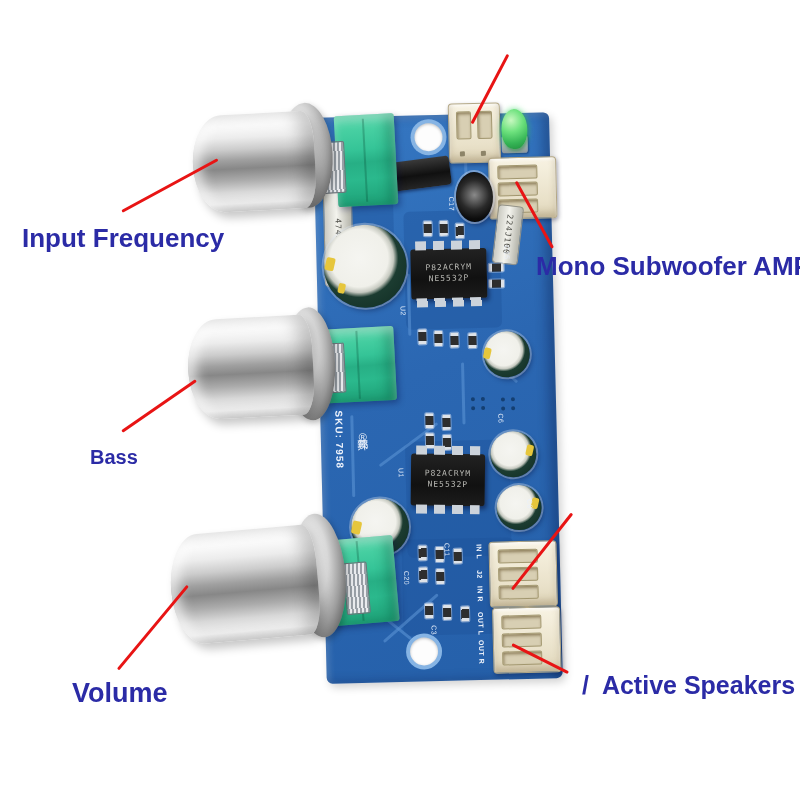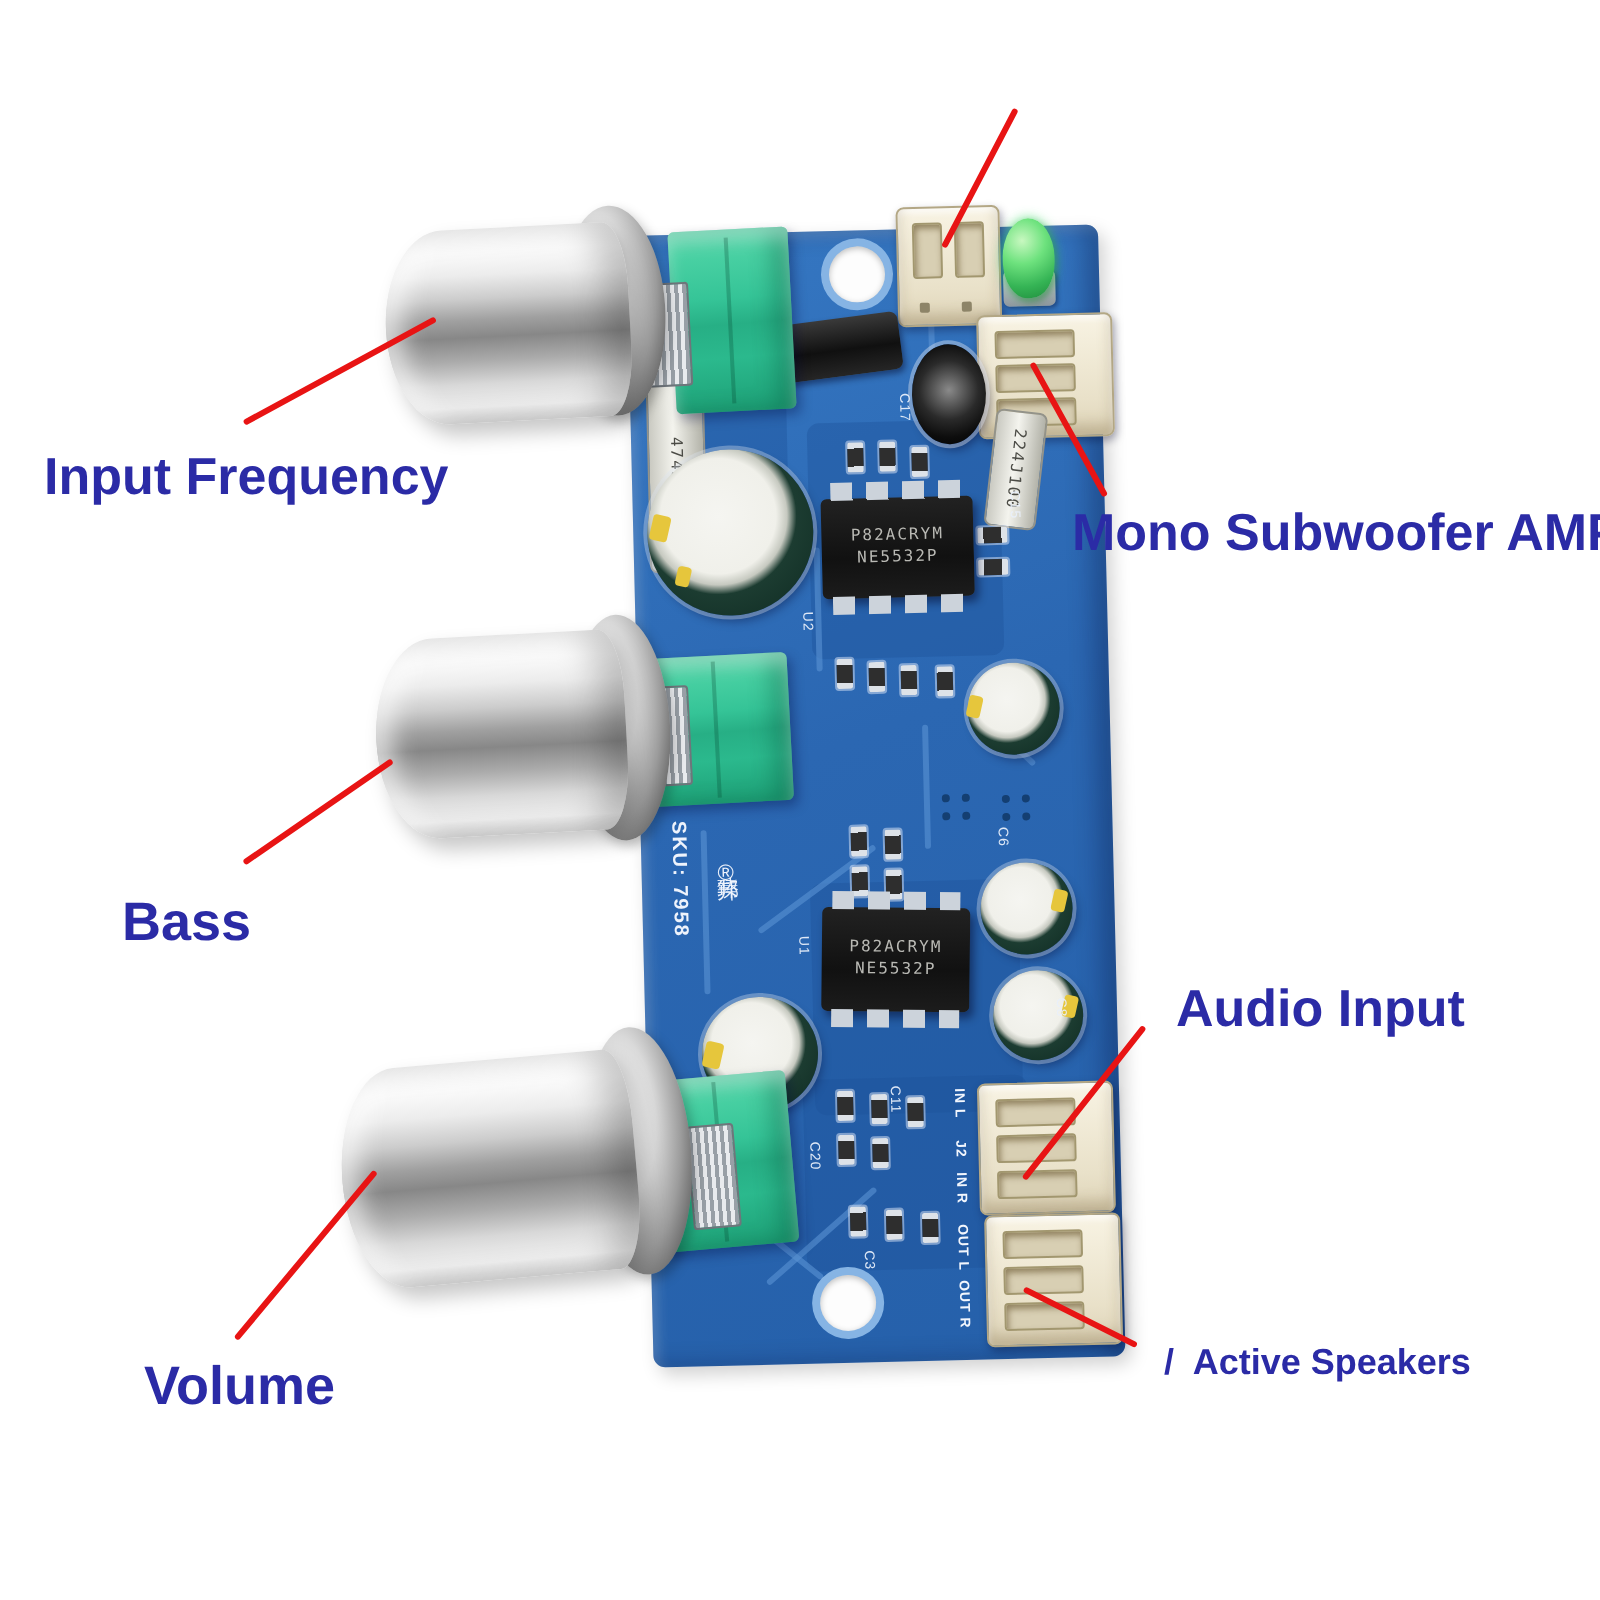--- a/index.html
+++ b/index.html
@@ -270,18 +270,17 @@
   <div class="arrow" style="left:508px;top:53px;width:78px;transform:rotate(117.6deg);"></div>
   <div class="arrow" style="left:122px;top:210px;width:109px;transform:rotate(-28.5deg);"></div>
   <div class="arrow" style="left:516px;top:180px;width:76px;transform:rotate(61.1deg);"></div>
   <div class="arrow" style="left:122px;top:430px;width:90px;transform:rotate(-34.6deg);"></div>
   <div class="arrow" style="left:512px;top:588px;width:97px;transform:rotate(-51.7deg);"></div>
   <div class="arrow" style="left:118px;top:668px;width:109px;transform:rotate(-50.2deg);"></div>
   <div class="arrow" style="left:512px;top:643px;width:63px;transform:rotate(26.6deg);"></div>
 
   <div class="callout" style="left:22px;top:224px;font-size:26px;">Input Frequency</div>
   <div class="callout" style="left:536px;top:252px;font-size:26px;">Mono Subwoofer AMP</div>
-  <div class="callout" style="left:61px;top:447px;font-size:27px;">Bass</div>
-  <div class="callout" style="left:588px;top:490px;font-size:26px;">Audio Input</div>
+  <div class="callout" style="left:90px;top:447px;font-size:20px;">Bass</div>
   <div class="callout" style="left:72px;top:679px;font-size:27px;">Volume</div>
-  <div class="callout" style="left:582px;top:672px;font-size:18px;">/  Active Speakers</div>
+  <div class="callout" style="left:582px;top:672px;font-size:25px;">/  Active Speakers</div>
 
 </div>
 
 </body></html>

